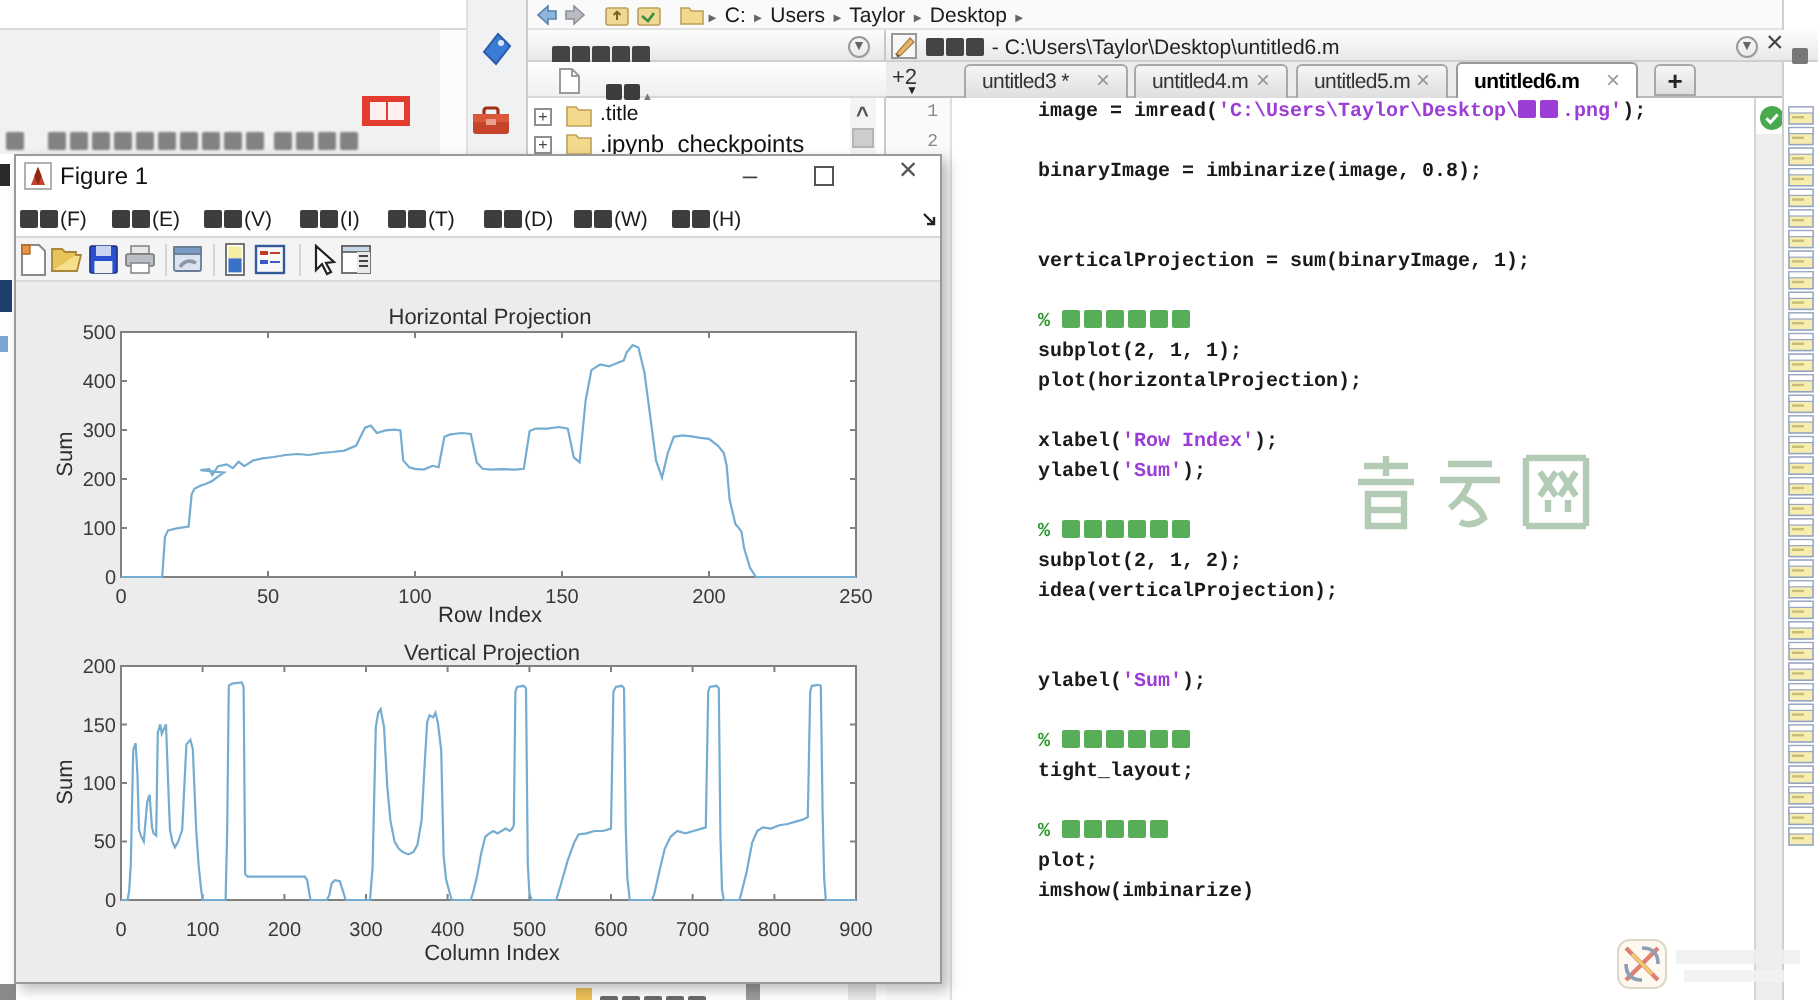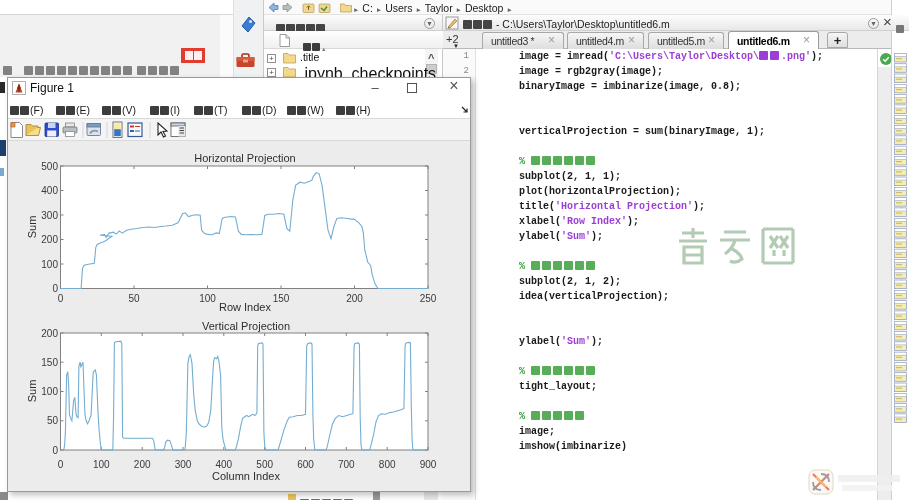--- a/index.html
+++ b/index.html
@@ -70,21 +70,21 @@
 <div class="abs" style="left:426px;top:64px;width:11px;height:10px;background:#cdcdcd;border:1px solid #b5b5b5;"></div>
 <div class="abs" style="left:267px;top:54px;width:9px;height:9px;border:1px solid #8f8f8f;background:#fff;font-size:8px;line-height:7px;text-align:center;color:#444;">+</div>
     <svg class="abs" style="left:283px;top:52px" width="13" height="12" viewBox="0 0 13 12">
 <path d="M0.5 1.5 H5 L6.3 3 H12.5 V11 H0.5 Z" fill="#f2d98c" stroke="#bfa05a" stroke-width="0.8"></path>
     </svg>
     <div class="abs" style="left:300px;top:51px;font-size:10.5px;color:#111;">.title</div>
 <div class="abs" style="left:267px;top:68px;width:9px;height:9px;border:1px solid #8f8f8f;background:#fff;font-size:8px;line-height:7px;text-align:center;color:#444;">+</div>
     <svg class="abs" style="left:283px;top:66px" width="13" height="12" viewBox="0 0 13 12">
 <path d="M0.5 1.5 H5 L6.3 3 H12.5 V11 H0.5 Z" fill="#f2d98c" stroke="#bfa05a" stroke-width="0.8"></path>
     </svg>
-    <div class="abs" style="left:300px;top:65px;font-size:16px;color:#111;">.ipynb_checkpoints</div>
+    <div class="abs" style="left:300px;top:65px;font-size:12px;color:#111;">.ipynb_checkpoints</div>
 <div class="abs" style="left:288px;top:494px;width:8px;height:6px;background:#eec35a;"></div>
 <div class="abs" style="left:300px;top:494px;overflow:hidden;height:6px;white-space:nowrap;"><i style="display:inline-block;width:9px;height:9px;background:#6a6a6a;border-radius:1px;margin:0 2px 0 0;vertical-align:-0px;opacity:1.0"></i><i style="display:inline-block;width:9px;height:9px;background:#6a6a6a;border-radius:1px;margin:0 2px 0 0;vertical-align:-0px;opacity:1.0"></i><i style="display:inline-block;width:9px;height:9px;background:#6a6a6a;border-radius:1px;margin:0 2px 0 0;vertical-align:-0px;opacity:1.0"></i><i style="display:inline-block;width:9px;height:9px;background:#6a6a6a;border-radius:1px;margin:0 2px 0 0;vertical-align:-0px;opacity:1.0"></i><i style="display:inline-block;width:9px;height:9px;background:#6a6a6a;border-radius:1px;margin:0 2px 0 0;vertical-align:-0px;opacity:1.0"></i>&nbsp;</div>
 <div class="abs" style="left:373px;top:492px;width:7px;height:8px;background:#9b9b9b;"></div>
 <div class="abs" style="left:424px;top:492px;width:14px;height:8px;background:#e8e8e8;"></div>
 <div class="abs" style="left:443px;top:31px;width:466px;height:18px;background:#ececec;border-bottom:1px solid #b9b9b9;"></div>
 <div class="abs" style="left:446px;top:33px;font-size:11px;color:#333;">+2</div>
 <div class="abs" style="left:453px;top:43px;font-size:6px;color:#222;">▼</div>
 <div class="abs" style="left:482px;top:32px;width:82px;height:17px;background:linear-gradient(#f6f6f6,#dedede);border:1px solid #a8a8a8;border-bottom:none;border-radius:3px 3px 0 0;"></div>
     <div class="abs" style="left:491px;top:35px;font-size:10.5px;letter-spacing:-0.3px;color:#333;">untitled3 *</div>
     <div class="abs" style="left:548px;top:33px;font-size:12px;color:#999;">×</div>
@@ -96,36 +96,34 @@
     <div class="abs" style="left:708px;top:33px;font-size:12px;color:#999;">×</div>
 <div class="abs" style="left:728px;top:31px;width:91px;height:18px;background:#fff;border:1px solid #9a9a9a;border-bottom:none;border-radius:3px 3px 0 0;"></div>
     <div class="abs" style="left:737px;top:35px;font-size:10.5px;letter-spacing:-0.3px;color:#000;font-weight:bold;">untitled6.m</div>
     <div class="abs" style="left:803px;top:33px;font-size:12px;color:#999;">×</div>
 <div class="abs" style="left:827px;top:32px;width:21px;height:16px;background:linear-gradient(#f6f6f6,#dedede);border:1px solid #a8a8a8;border-radius:3px 3px 0 0;text-align:center;font-size:13px;line-height:15px;color:#222;font-weight:bold;">+</div>
 <div class="abs" style="left:443px;top:49px;width:434px;height:451px;background:#fff;"></div>
 <div class="abs" style="left:443px;top:49px;width:33px;height:451px;background:#fafafa;border-right:1px solid #e0e0e0;"></div>
 <div class="abs mono" style="left:443px;top:49px;width:26px;text-align:right;font-size:9px;line-height:15px;color:#888;">1</div>
 <div class="abs mono" style="left:519px;top:49px;font-size:10px;line-height:15px;font-weight:bold;white-space:pre;"><span style="color:#1a1a1a">image&nbsp;=&nbsp;imread(</span><span style="color:#9c3ed6">'C:\Users\Taylor\Desktop\</span><i style="display:inline-block;width:9px;height:9px;background:#9c3ed6;border-radius:1px;margin:0 2px 0 0;vertical-align:-1px;opacity:1.0"></i><i style="display:inline-block;width:9px;height:9px;background:#9c3ed6;border-radius:1px;margin:0 2px 0 0;vertical-align:-1px;opacity:1.0"></i><span style="color:#9c3ed6">.png'</span><span style="color:#1a1a1a">);</span></div>
 <div class="abs mono" style="left:443px;top:64px;width:26px;text-align:right;font-size:9px;line-height:15px;color:#888;">2</div>
-<div class="abs mono" style="left:519px;top:64px;font-size:10px;line-height:15px;font-weight:bold;white-space:pre;"><span style="color:#1a1a1a">image&nbsp;=&nbsp;rgb2gray(image);</span></div>
 <div class="abs mono" style="left:443px;top:79px;width:26px;text-align:right;font-size:9px;line-height:15px;color:#888;">3</div>
 <div class="abs mono" style="left:519px;top:79px;font-size:10px;line-height:15px;font-weight:bold;white-space:pre;"><span style="color:#1a1a1a">binaryImage&nbsp;=&nbsp;imbinarize(image,&nbsp;0.8);</span></div>
 <div class="abs mono" style="left:443px;top:94px;width:26px;text-align:right;font-size:9px;line-height:15px;color:#888;">4</div>
 <div class="abs mono" style="left:443px;top:109px;width:26px;text-align:right;font-size:9px;line-height:15px;color:#888;">5</div>
 <div class="abs mono" style="left:443px;top:124px;width:26px;text-align:right;font-size:9px;line-height:15px;color:#888;">6</div>
 <div class="abs mono" style="left:519px;top:124px;font-size:10px;line-height:15px;font-weight:bold;white-space:pre;"><span style="color:#1a1a1a">verticalProjection&nbsp;=&nbsp;sum(binaryImage,&nbsp;1);</span></div>
 <div class="abs mono" style="left:443px;top:139px;width:26px;text-align:right;font-size:9px;line-height:15px;color:#888;">7</div>
 <div class="abs mono" style="left:443px;top:154px;width:26px;text-align:right;font-size:9px;line-height:15px;color:#888;">8</div>
 <div class="abs mono" style="left:519px;top:154px;font-size:10px;line-height:15px;font-weight:bold;white-space:pre;"><span style="color:#2e9a2e">%&nbsp;</span><i style="display:inline-block;width:9px;height:9px;background:#2e9a2e;border-radius:1px;margin:0 2px 0 0;vertical-align:-1px;opacity:0.8"></i><i style="display:inline-block;width:9px;height:9px;background:#2e9a2e;border-radius:1px;margin:0 2px 0 0;vertical-align:-1px;opacity:0.8"></i><i style="display:inline-block;width:9px;height:9px;background:#2e9a2e;border-radius:1px;margin:0 2px 0 0;vertical-align:-1px;opacity:0.8"></i><i style="display:inline-block;width:9px;height:9px;background:#2e9a2e;border-radius:1px;margin:0 2px 0 0;vertical-align:-1px;opacity:0.8"></i><i style="display:inline-block;width:9px;height:9px;background:#2e9a2e;border-radius:1px;margin:0 2px 0 0;vertical-align:-1px;opacity:0.8"></i><i style="display:inline-block;width:9px;height:9px;background:#2e9a2e;border-radius:1px;margin:0 2px 0 0;vertical-align:-1px;opacity:0.8"></i></div>
 <div class="abs mono" style="left:443px;top:169px;width:26px;text-align:right;font-size:9px;line-height:15px;color:#888;">9</div>
 <div class="abs mono" style="left:519px;top:169px;font-size:10px;line-height:15px;font-weight:bold;white-space:pre;"><span style="color:#1a1a1a">subplot(2,&nbsp;1,&nbsp;1);</span></div>
 <div class="abs mono" style="left:443px;top:184px;width:26px;text-align:right;font-size:9px;line-height:15px;color:#888;">10</div>
 <div class="abs mono" style="left:519px;top:184px;font-size:10px;line-height:15px;font-weight:bold;white-space:pre;"><span style="color:#1a1a1a">plot(horizontalProjection);</span></div>
 <div class="abs mono" style="left:443px;top:199px;width:26px;text-align:right;font-size:9px;line-height:15px;color:#888;">11</div>
-<div class="abs mono" style="left:519px;top:199px;font-size:10px;line-height:15px;font-weight:bold;white-space:pre;"><span style="color:#1a1a1a">title(</span><span style="color:#9c3ed6">'Horizontal&nbsp;Projection'</span><span style="color:#1a1a1a">);</span></div>
 <div class="abs mono" style="left:443px;top:214px;width:26px;text-align:right;font-size:9px;line-height:15px;color:#888;">12</div>
 <div class="abs mono" style="left:519px;top:214px;font-size:10px;line-height:15px;font-weight:bold;white-space:pre;"><span style="color:#1a1a1a">xlabel(</span><span style="color:#9c3ed6">'Row&nbsp;Index'</span><span style="color:#1a1a1a">);</span></div>
 <div class="abs mono" style="left:443px;top:229px;width:26px;text-align:right;font-size:9px;line-height:15px;color:#888;">13</div>
 <div class="abs mono" style="left:519px;top:229px;font-size:10px;line-height:15px;font-weight:bold;white-space:pre;"><span style="color:#1a1a1a">ylabel(</span><span style="color:#9c3ed6">'Sum'</span><span style="color:#1a1a1a">);</span></div>
 <div class="abs mono" style="left:443px;top:244px;width:26px;text-align:right;font-size:9px;line-height:15px;color:#888;">14</div>
 <div class="abs mono" style="left:443px;top:259px;width:26px;text-align:right;font-size:9px;line-height:15px;color:#888;">15</div>
 <div class="abs mono" style="left:519px;top:259px;font-size:10px;line-height:15px;font-weight:bold;white-space:pre;"><span style="color:#2e9a2e">%&nbsp;</span><i style="display:inline-block;width:9px;height:9px;background:#2e9a2e;border-radius:1px;margin:0 2px 0 0;vertical-align:-1px;opacity:0.8"></i><i style="display:inline-block;width:9px;height:9px;background:#2e9a2e;border-radius:1px;margin:0 2px 0 0;vertical-align:-1px;opacity:0.8"></i><i style="display:inline-block;width:9px;height:9px;background:#2e9a2e;border-radius:1px;margin:0 2px 0 0;vertical-align:-1px;opacity:0.8"></i><i style="display:inline-block;width:9px;height:9px;background:#2e9a2e;border-radius:1px;margin:0 2px 0 0;vertical-align:-1px;opacity:0.8"></i><i style="display:inline-block;width:9px;height:9px;background:#2e9a2e;border-radius:1px;margin:0 2px 0 0;vertical-align:-1px;opacity:0.8"></i><i style="display:inline-block;width:9px;height:9px;background:#2e9a2e;border-radius:1px;margin:0 2px 0 0;vertical-align:-1px;opacity:0.8"></i></div>
 <div class="abs mono" style="left:443px;top:274px;width:26px;text-align:right;font-size:9px;line-height:15px;color:#888;">16</div>
 <div class="abs mono" style="left:519px;top:274px;font-size:10px;line-height:15px;font-weight:bold;white-space:pre;"><span style="color:#1a1a1a">subplot(2,&nbsp;1,&nbsp;2);</span></div>
 <div class="abs mono" style="left:443px;top:289px;width:26px;text-align:right;font-size:9px;line-height:15px;color:#888;">17</div>
@@ -136,21 +134,21 @@
 <div class="abs mono" style="left:519px;top:334px;font-size:10px;line-height:15px;font-weight:bold;white-space:pre;"><span style="color:#1a1a1a">ylabel(</span><span style="color:#9c3ed6">'Sum'</span><span style="color:#1a1a1a">);</span></div>
 <div class="abs mono" style="left:443px;top:349px;width:26px;text-align:right;font-size:9px;line-height:15px;color:#888;">21</div>
 <div class="abs mono" style="left:443px;top:364px;width:26px;text-align:right;font-size:9px;line-height:15px;color:#888;">22</div>
 <div class="abs mono" style="left:519px;top:364px;font-size:10px;line-height:15px;font-weight:bold;white-space:pre;"><span style="color:#2e9a2e">%&nbsp;</span><i style="display:inline-block;width:9px;height:9px;background:#2e9a2e;border-radius:1px;margin:0 2px 0 0;vertical-align:-1px;opacity:0.8"></i><i style="display:inline-block;width:9px;height:9px;background:#2e9a2e;border-radius:1px;margin:0 2px 0 0;vertical-align:-1px;opacity:0.8"></i><i style="display:inline-block;width:9px;height:9px;background:#2e9a2e;border-radius:1px;margin:0 2px 0 0;vertical-align:-1px;opacity:0.8"></i><i style="display:inline-block;width:9px;height:9px;background:#2e9a2e;border-radius:1px;margin:0 2px 0 0;vertical-align:-1px;opacity:0.8"></i><i style="display:inline-block;width:9px;height:9px;background:#2e9a2e;border-radius:1px;margin:0 2px 0 0;vertical-align:-1px;opacity:0.8"></i><i style="display:inline-block;width:9px;height:9px;background:#2e9a2e;border-radius:1px;margin:0 2px 0 0;vertical-align:-1px;opacity:0.8"></i></div>
 <div class="abs mono" style="left:443px;top:379px;width:26px;text-align:right;font-size:9px;line-height:15px;color:#888;">23</div>
 <div class="abs mono" style="left:519px;top:379px;font-size:10px;line-height:15px;font-weight:bold;white-space:pre;"><span style="color:#1a1a1a">tight_layout;</span></div>
 <div class="abs mono" style="left:443px;top:394px;width:26px;text-align:right;font-size:9px;line-height:15px;color:#888;">24</div>
 <div class="abs mono" style="left:443px;top:409px;width:26px;text-align:right;font-size:9px;line-height:15px;color:#888;">25</div>
 <div class="abs mono" style="left:519px;top:409px;font-size:10px;line-height:15px;font-weight:bold;white-space:pre;"><span style="color:#2e9a2e">%&nbsp;</span><i style="display:inline-block;width:9px;height:9px;background:#2e9a2e;border-radius:1px;margin:0 2px 0 0;vertical-align:-1px;opacity:0.8"></i><i style="display:inline-block;width:9px;height:9px;background:#2e9a2e;border-radius:1px;margin:0 2px 0 0;vertical-align:-1px;opacity:0.8"></i><i style="display:inline-block;width:9px;height:9px;background:#2e9a2e;border-radius:1px;margin:0 2px 0 0;vertical-align:-1px;opacity:0.8"></i><i style="display:inline-block;width:9px;height:9px;background:#2e9a2e;border-radius:1px;margin:0 2px 0 0;vertical-align:-1px;opacity:0.8"></i><i style="display:inline-block;width:9px;height:9px;background:#2e9a2e;border-radius:1px;margin:0 2px 0 0;vertical-align:-1px;opacity:0.8"></i></div>
 <div class="abs mono" style="left:443px;top:424px;width:26px;text-align:right;font-size:9px;line-height:15px;color:#888;">26</div>
-<div class="abs mono" style="left:519px;top:424px;font-size:10px;line-height:15px;font-weight:bold;white-space:pre;"><span style="color:#1a1a1a">image;</span></div>
+<div class="abs mono" style="left:519px;top:424px;font-size:10px;line-height:15px;font-weight:bold;white-space:pre;"><span style="color:#1a1a1a">plot;</span></div>
 <div class="abs mono" style="left:443px;top:439px;width:26px;text-align:right;font-size:9px;line-height:15px;color:#888;">27</div>
 <div class="abs mono" style="left:519px;top:439px;font-size:10px;line-height:15px;font-weight:bold;white-space:pre;"><span style="color:#1a1a1a">imshow(imbinarize)</span></div>
 <div class="abs" style="left:877px;top:49px;width:14px;height:451px;background:#ededed;border-left:1px solid #d5d5d5;"></div>
 <div class="abs" style="left:878px;top:49px;width:13px;height:18px;background:#fff;"></div>
 <svg class="abs" style="left:880px;top:53px" width="12" height="12">
       <circle cx="6" cy="6" r="6" fill="#49a94e"></circle>
       <path d="M3.2 6.2 L5.2 8.2 L8.8 4.2" stroke="#fff" stroke-width="1.5" fill="none"></path>
     </svg>
 <div class="abs" style="left:891px;top:0;width:18px;height:500px;background:#fff;border-left:1px solid #cfcfcf;"></div>
 <div class="abs" style="left:891px;top:15px;width:18px;height:16px;background:linear-gradient(#fdfdfd,#e8e8e8);border-bottom:1px solid #cfcfcf;"></div>

